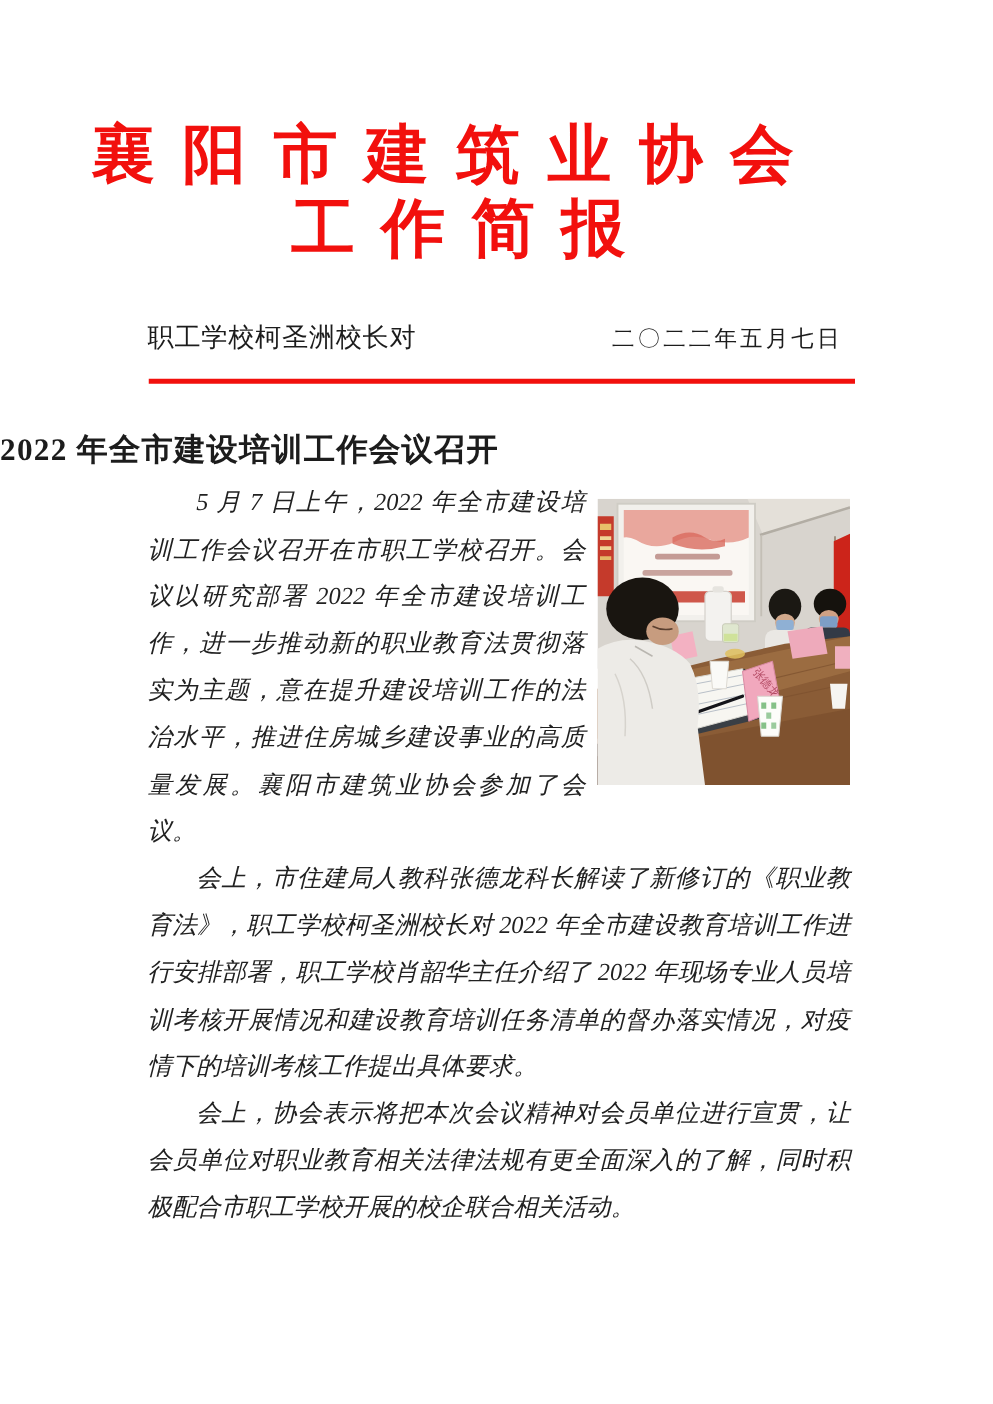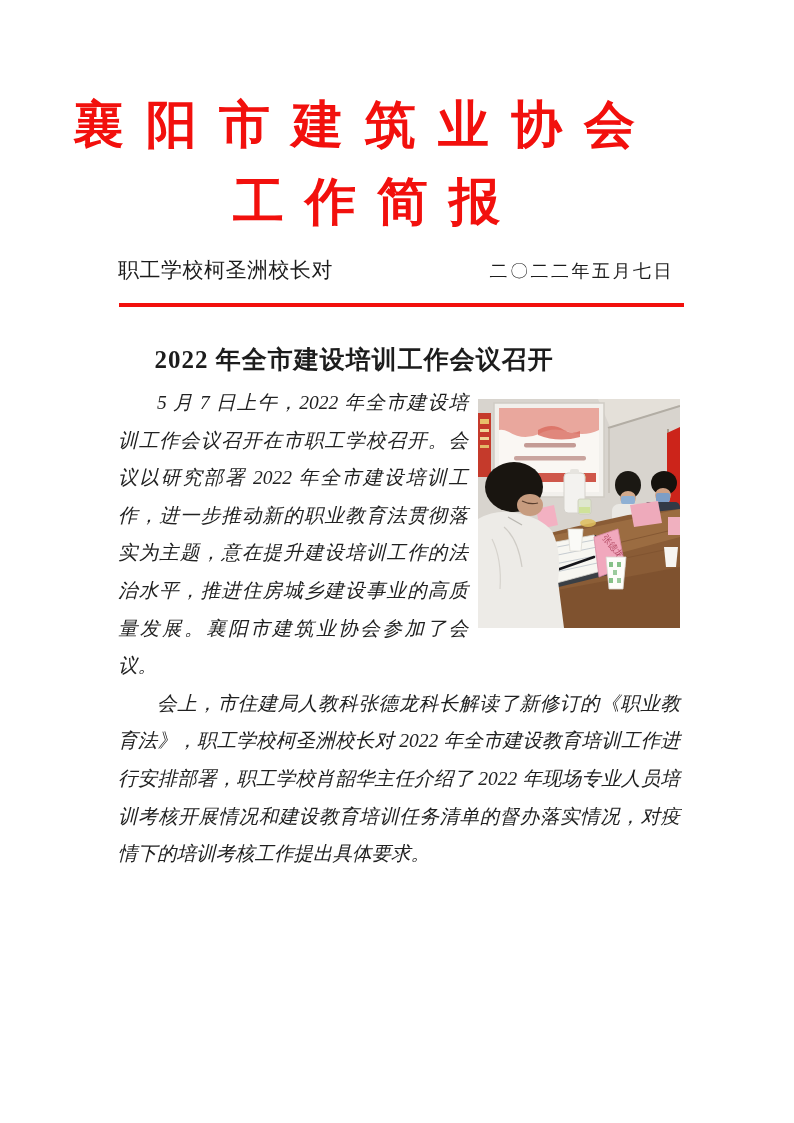--- a/index.html
+++ b/index.html
@@ -4,27 +4,27 @@
 <style>
   :root{ --accent:#f2100d; }
   html,body{margin:0;padding:0;background:#ffffff;}
   .page{
     position:relative;width:708px;height:1123px;background:#fff;overflow:hidden;
     color:#1c1c1c;font-family:"Liberation Serif","DejaVu Serif",serif;
   }
   .masthead-title{position:absolute;top:97px;left:0;width:100%;text-align:center;
     color:var(--accent);font-weight:bold;}
   .masthead-title .t1{font-size:51px;line-height:57px;letter-spacing:22px;text-indent:22px;white-space:nowrap;}
-  .masthead-title .t2{font-size:51px;line-height:57px;letter-spacing:21px;text-indent:21px;margin-top:20px;white-space:nowrap;padding-left:25px;}
+  .masthead-title .t2{font-size:51px;line-height:57px;letter-spacing:21px;text-indent:21px;margin-top:2px;white-space:nowrap;padding-left:25px;}
   .info-row{position:absolute;top:256px;left:118px;width:562px;
     display:flex;justify-content:space-between;align-items:baseline;}
   .publisher{font-size:21px;letter-spacing:.5px;}
   .issue-date{font-size:18px;letter-spacing:2.5px;padding-right:6px;}
   .rule{position:absolute;top:303px;left:119px;width:565px;height:4px;background:var(--accent);}
-  .headline{position:absolute;top:343px;left:0;width:100%;text-align:center;
+  .headline{position:absolute;top:343px;left:0;width:100%;text-align:left;
     font-size:25px;font-weight:bold;margin:0;letter-spacing:1px;}
   .body{position:absolute;top:384px;left:118px;width:562px;
     font-size:19.5px;line-height:37.6px;text-align:justify;color:#212121;}
   .body p{margin:0;text-indent:2em;font-style:italic;}
   figure.photo{float:right;width:202px;height:229px;margin:15px 0 6px 10px;padding:0;}
   figure.photo svg{display:block;width:202px;height:229px;}
 </style>
 </head>
 <body>
 
@@ -147,15 +147,16 @@
             <ellipse cx="36" cy="88" rx="29" ry="25" fill="#191510"></ellipse>
             <ellipse cx="52" cy="106" rx="13" ry="11" fill="#c79c7f"></ellipse>
             <path d="M44,102 Q52,106 60,104" stroke="#5a3f2f" stroke-width="1.2" fill="none"></path>
             <line x1="30" y1="118" x2="44" y2="126" stroke="#b9b6b0" stroke-width="1.2"></line>
           </g>
         </svg>
       </figure>
 
       <p>5 月 7 日上午，2022 年全市建设培训工作会议召开在市职工学校召开。会议以研究部署 2022 年全市建设培训工作，进一步推动新的职业教育法贯彻落实为主题，意在提升建设培训工作的法治水平，推进住房城乡建设事业的高质量发展。襄阳市建筑业协会参加了会议。</p>
       <p>会上，市住建局人教科张德龙科长解读了新修订的《职业教育法》，职工学校柯圣洲校长对 2022 年全市建设教育培训工作进行安排部署，职工学校肖韶华主任介绍了 2022 年现场专业人员培训考核开展情况和建设教育培训任务清单的督办落实情况，对疫情下的培训考核工作提出具体要求。</p>
+      <p>会上，协会表示将把本次会议精神对会员单位进行宣贯，让会员单位对职业教育相关法律法规有更全面深入的了解，同时积极配合市职工学校开展的校企联合相关活动。</p>
     </div>
   </main>
 </div>
 
 </body></html>

